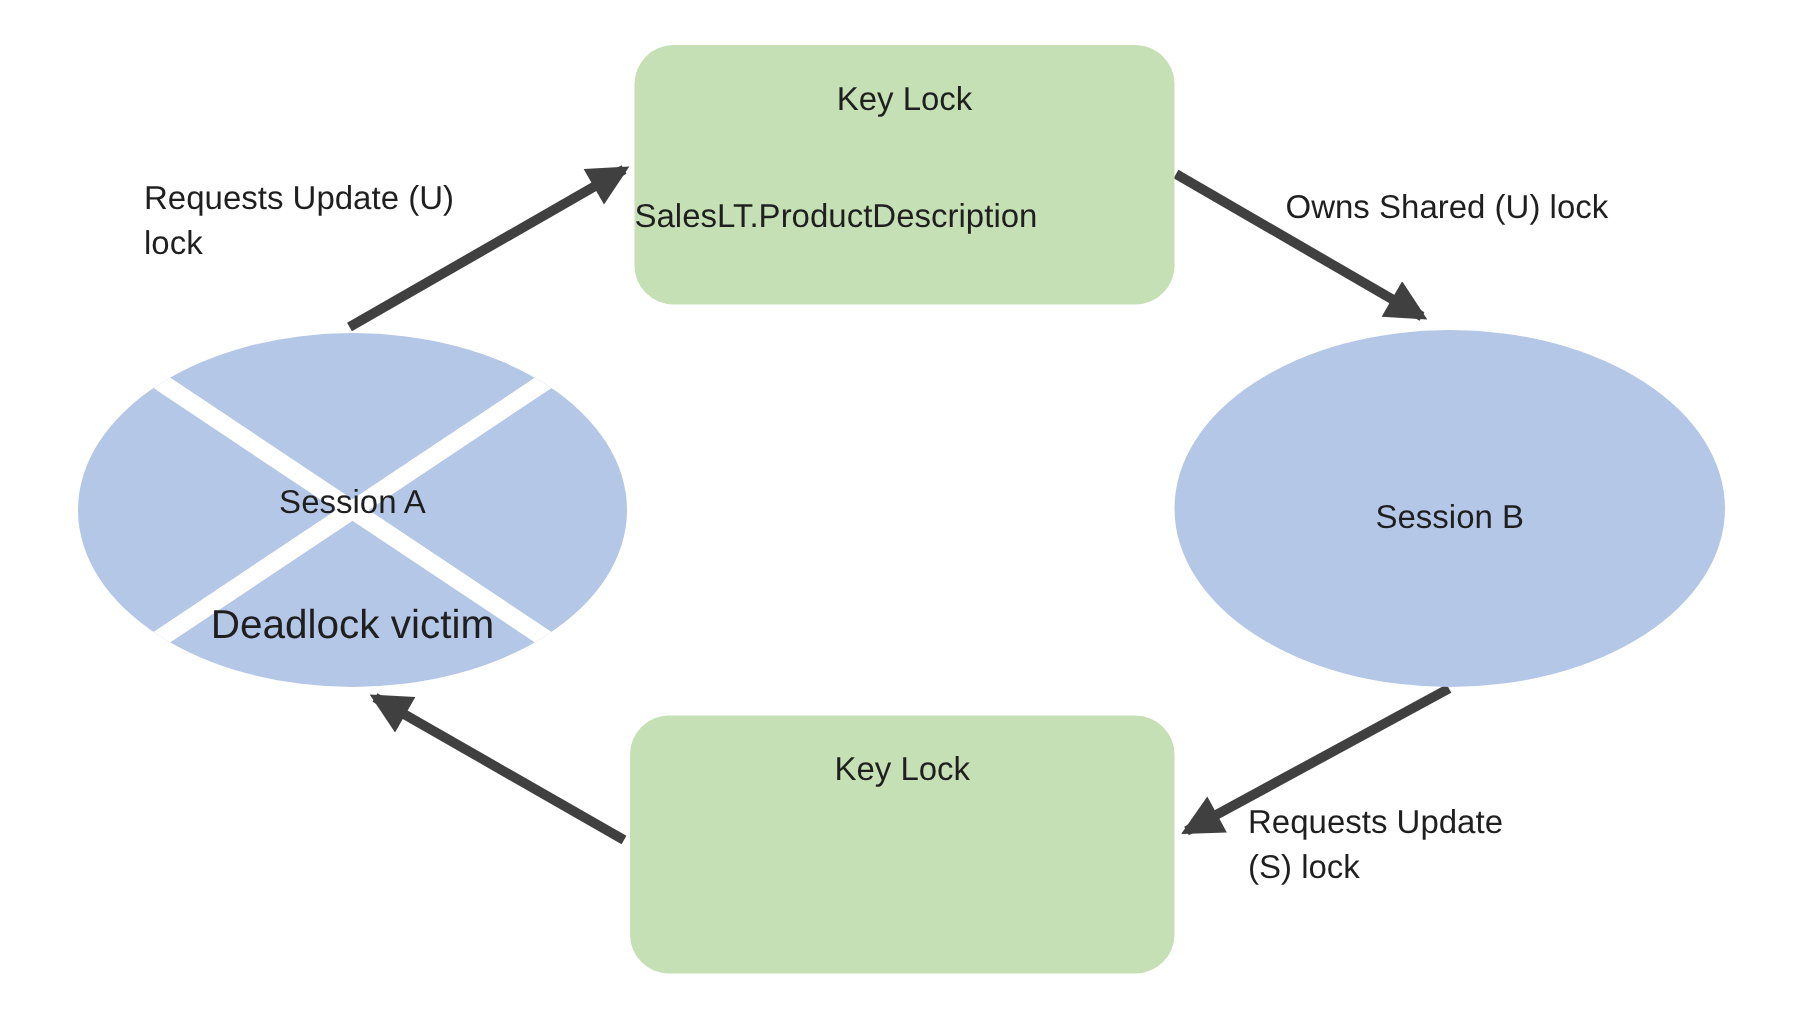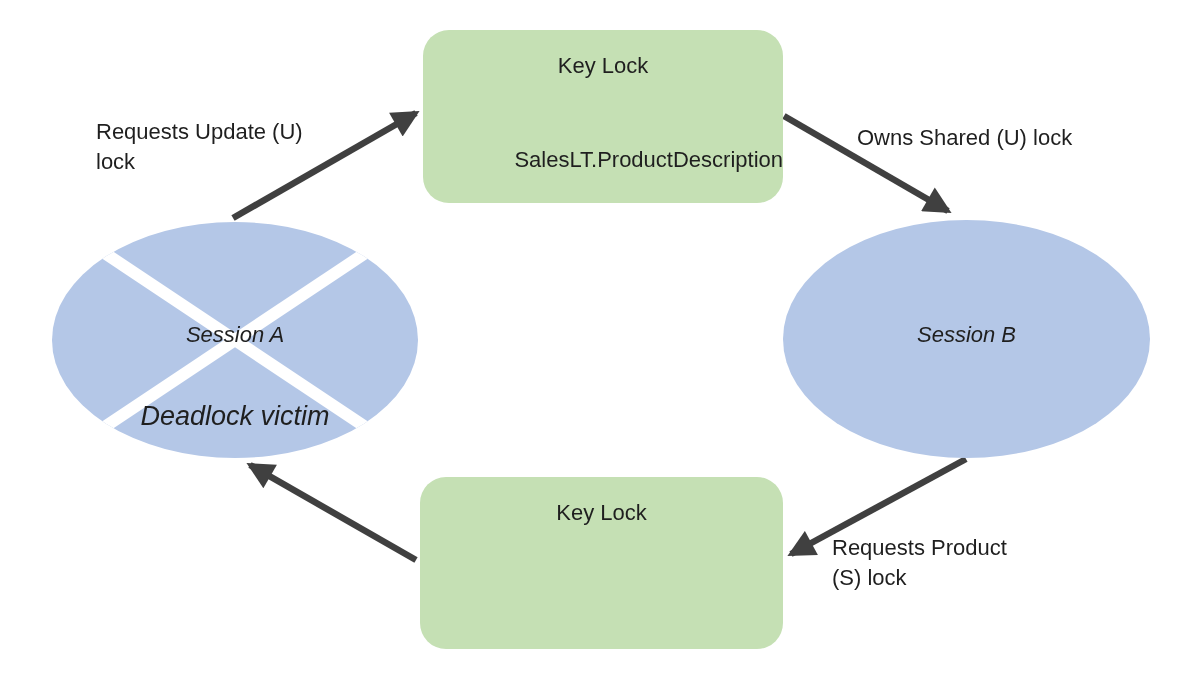--- a/index.html
+++ b/index.html
@@ -30,40 +30,39 @@
     position:absolute;
     background:var(--lock-fill);
     border-radius:26px;
   }
   .lock-node .node-title{
     position:absolute;top:23px;left:0;right:0;
     text-align:center;font-size:22px;line-height:26px;
   }
   .lock-node .node-resource{
     position:absolute;top:101px;left:0;right:0;
-    text-align:right;font-size:22px;line-height:26px;margin-top:16px;
+    text-align:left;font-size:22px;line-height:26px;
   }
   #lock-top{left:423px;top:30px;width:360px;height:173px;}
   #lock-bottom{left:420px;top:477px;width:363px;height:172px;}
 
   
   .session-node{
     position:absolute;
     background:var(--session-fill);
     border-radius:50%;
     overflow:hidden;
-    font-style:italic;
   }
   #session-a{left:52px;top:222px;width:366px;height:236px;}
   #session-b{left:783px;top:220px;width:367px;height:238px;}
   .session-label{
     position:absolute;left:0;right:0;top:100px;
     text-align:center;font-size:22px;line-height:26px;z-index:3;
   }
-  #session-b .session-label{top:102px;}
+  #session-b .session-label{top:112px;}
   .victim-label{
     position:absolute;left:0;right:0;top:178px;
     text-align:center;font-size:27px;line-height:32px;z-index:3;
   }
   .cross-band{
     position:absolute;left:50%;top:50%;
     width:410px;height:12px;
     background:var(--cross-color);
     z-index:2;
   }
@@ -115,16 +114,16 @@
     <div class="victim-label">Deadlock victim</div>
   </div>
 
   <div class="session-node" id="session-b">
     <div class="session-label">Session B</div>
   </div>
 
   <div class="edge-label" id="edge-label-0">Requests Update (U)
 lock</div>
   <div class="edge-label" id="edge-label-1">Owns Shared (U) lock</div>
-  <div class="edge-label" id="edge-label-2">Requests Product
+  <div class="edge-label" id="edge-label-2">Requests Update
 (S) lock</div>
 
 </div>
 
 </body></html>

